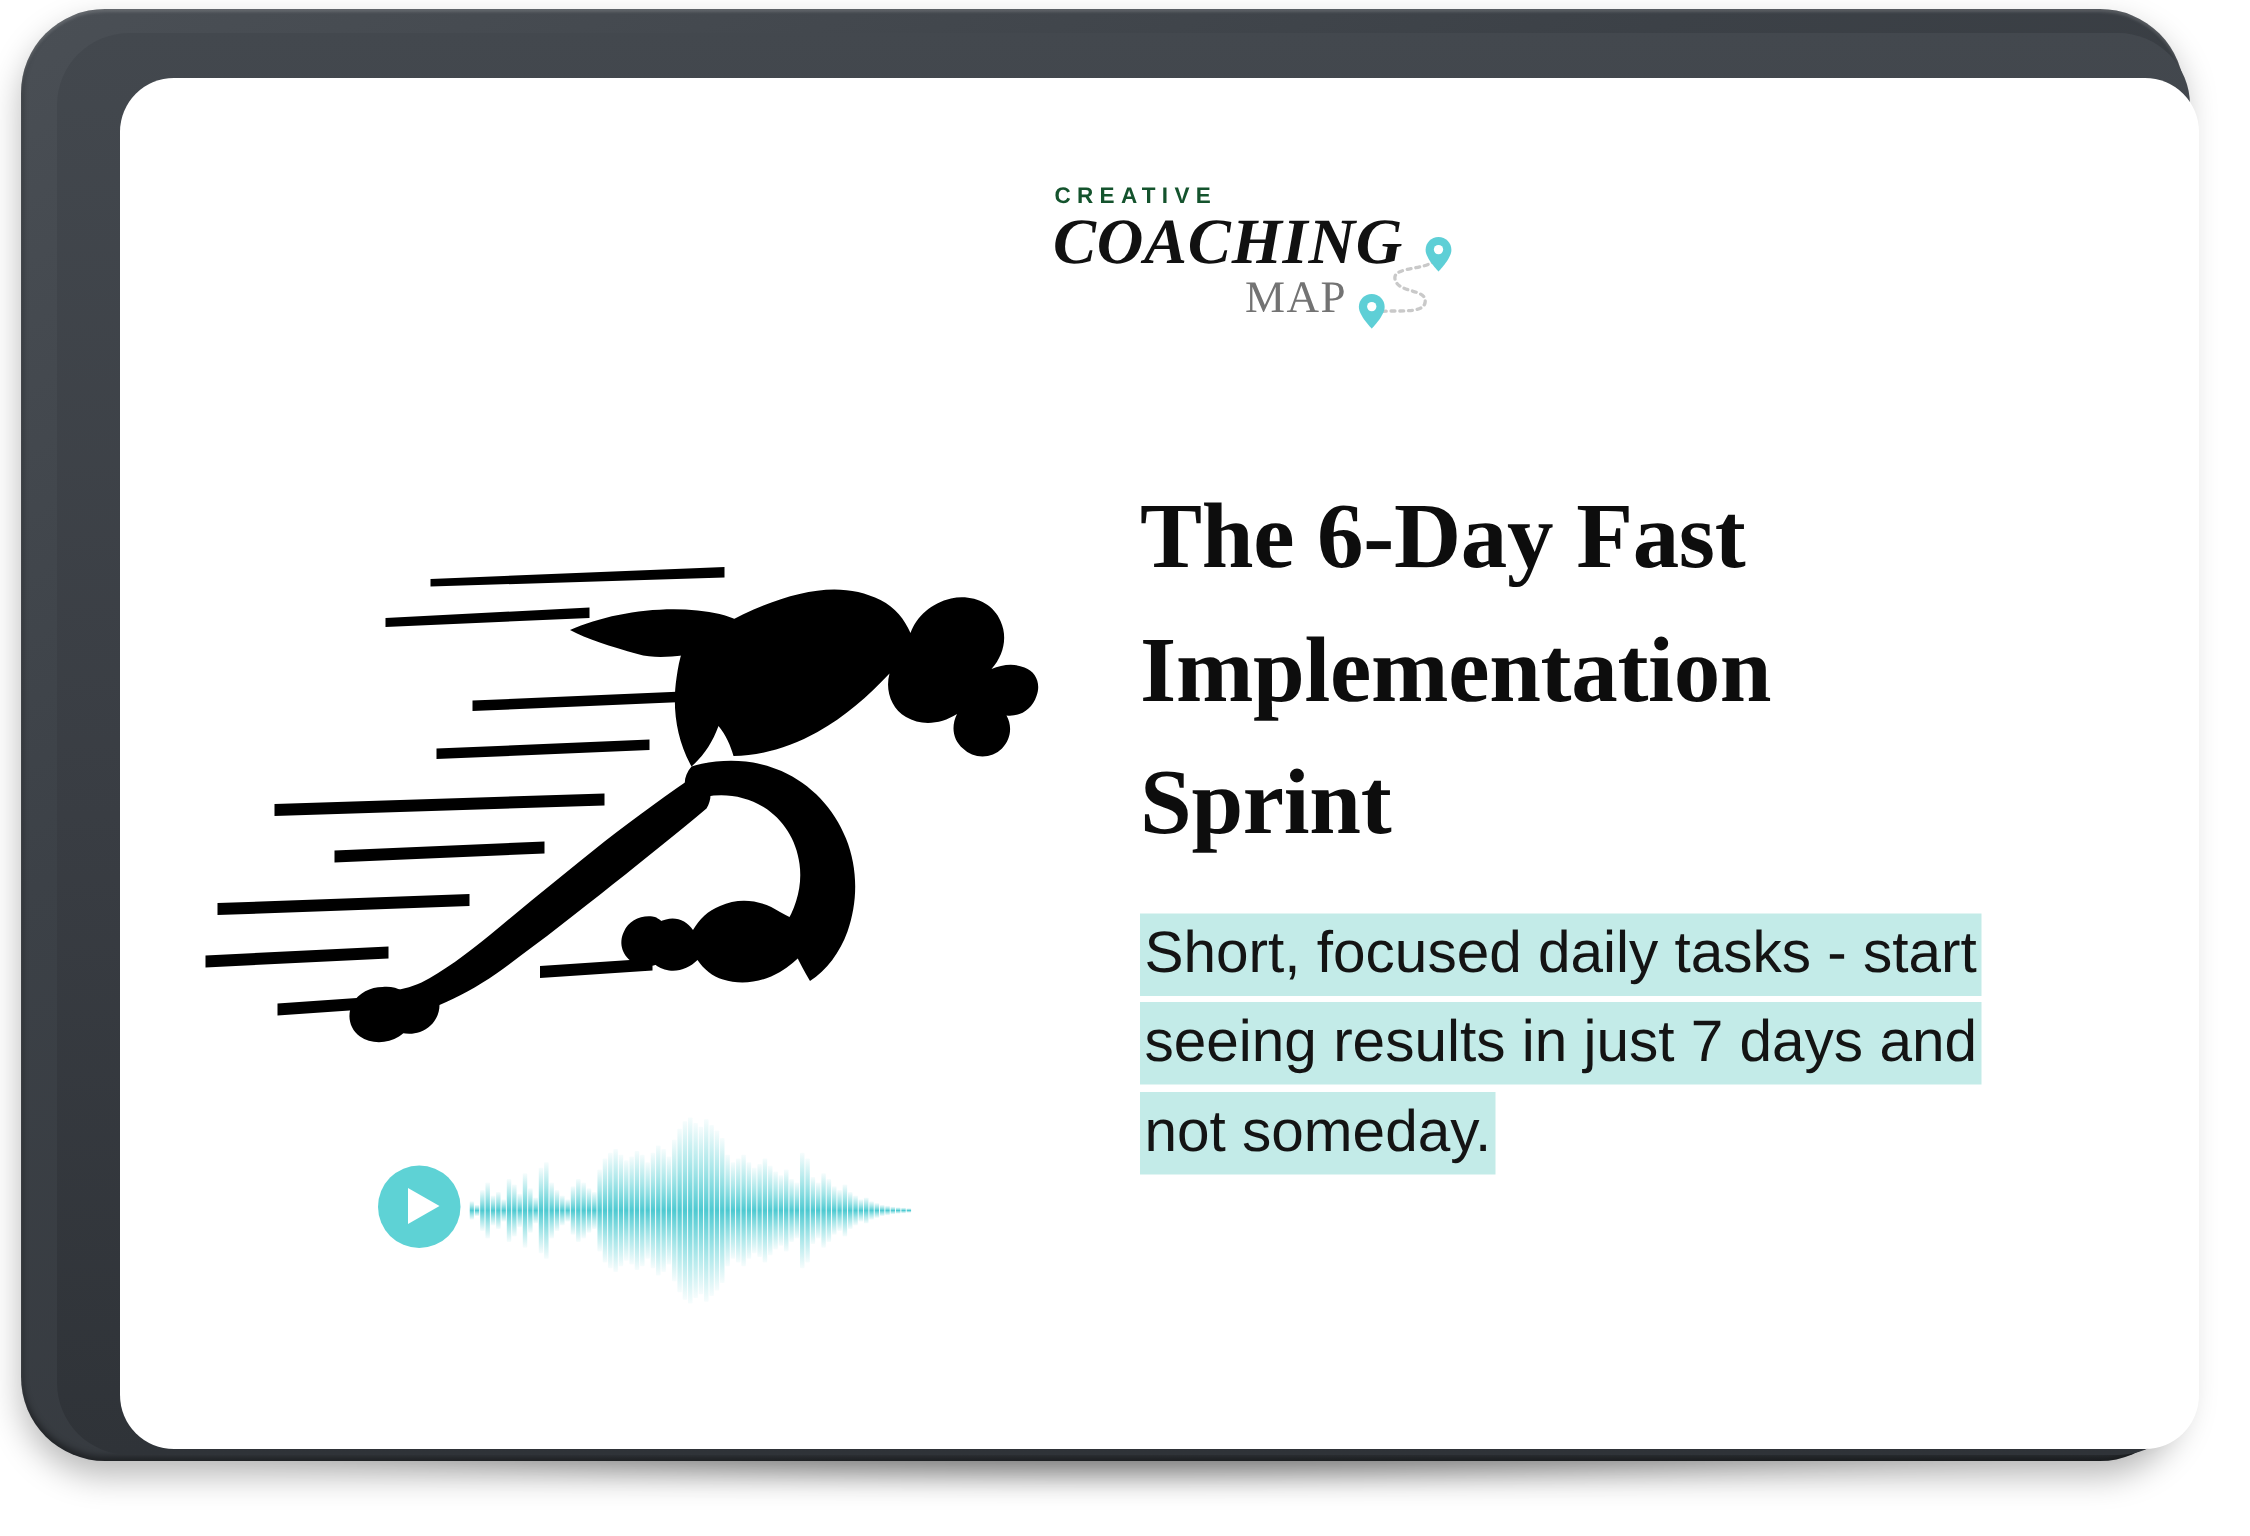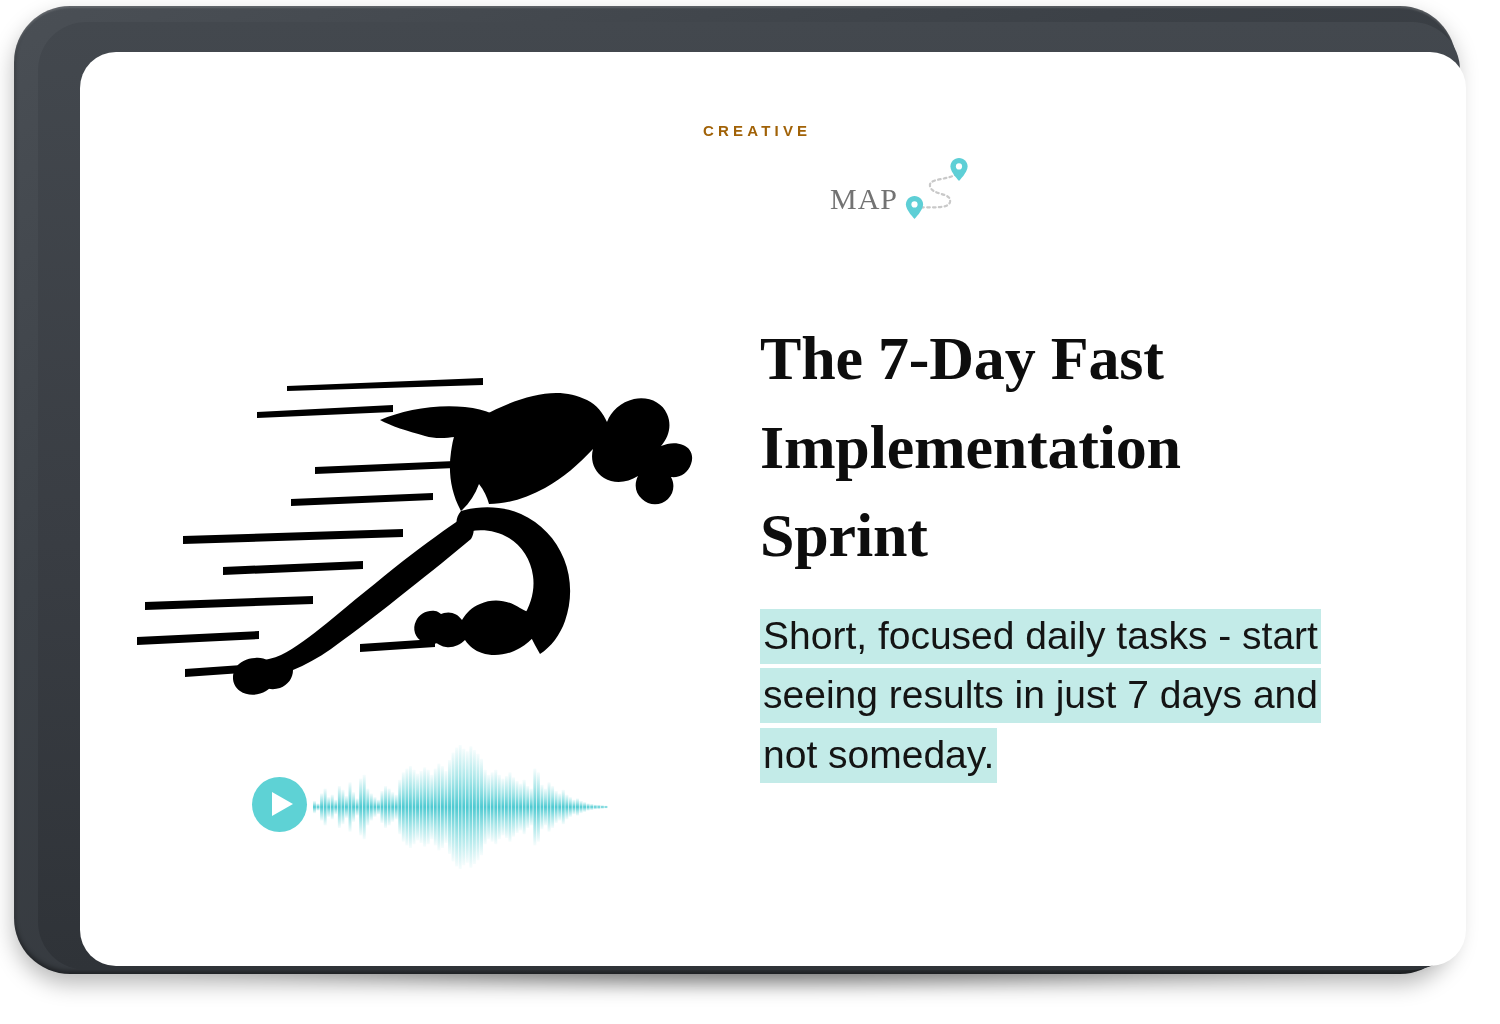--- a/index.html
+++ b/index.html
@@ -70,21 +70,21 @@
     height: 110px;
   }
   .logo-creative {
     position: absolute;
     left: 33px;
     top: 2px;
     font-family: "Liberation Sans", sans-serif;
     font-size: 15px;
     font-weight: 600;
     letter-spacing: 4.2px;
-    color: #a16207;
+    color: #14532d;
   }
   .logo-coaching {
     position: absolute;
     left: 32px;
     top: 17px;
     font-family: "Liberation Serif", serif;
     font-style: italic;
     font-weight: bold;
     font-size: 43px;
     letter-spacing: 0.5px;
@@ -190,20 +190,21 @@
 
   <div class="device-shadow"></div>
 
   <div class="device-bezel">
     <div class="device-inner-rim">
 
       <div class="device-screen">
 
         <div class="logo">
           <div class="logo-creative">CREATIVE</div>
+          <div class="logo-coaching">COACHING</div>
           <div class="logo-map">MAP</div>
           <svg class="logo-route" viewBox="0 0 78 70">
             <path d="M61 16 C61 30, 30 24, 32 34 C34 44, 54 40, 52 50 C50 58, 30 54, 20 56" fill="none" stroke="#c9c9c9" stroke-width="2.2" stroke-dasharray="2.6 3.2" stroke-linecap="round"></path>
             <g>
               <path d="M61 6 C56.2 6, 52.4 9.8, 52.4 14.6 C52.4 20.4, 61 29, 61 29 C61 29, 69.6 20.4, 69.6 14.6 C69.6 9.8, 65.8 6, 61 6 Z" fill="#5ecfd6"></path>
               <circle cx="61" cy="14.4" r="3.1" fill="#ffffff"></circle>
             </g>
             <g>
               <path d="M16.5 44 C11.7 44, 7.9 47.8, 7.9 52.6 C7.9 58.4, 16.5 67, 16.5 67 C16.5 67, 25.1 58.4, 25.1 52.6 C25.1 47.8, 21.3 44, 16.5 44 Z" fill="#5ecfd6"></path>
               <circle cx="16.5" cy="52.4" r="3.1" fill="#ffffff"></circle>
@@ -400,20 +401,20 @@
                 <rect x="273.67" y="61.28" width="2.93" height="7.44" rx="0.5"></rect>
                 <rect x="277.23" y="61.90" width="2.93" height="6.20" rx="0.5"></rect>
                 <rect x="280.78" y="62.52" width="2.93" height="4.96" rx="0.5"></rect>
                 <rect x="284.34" y="62.83" width="2.93" height="4.34" rx="0.5"></rect>
                 <rect x="287.89" y="63.14" width="2.93" height="3.72" rx="0.5"></rect>
                 <rect x="291.45" y="63.45" width="2.93" height="3.10" rx="0.5"></rect>
               </g>
           </svg>
         </div>
 
-        <div class="headline">The 7-Day Fast Implementation Sprint</div>
+        <div class="headline">The 6-Day Fast Implementation Sprint</div>
 
         <div class="subhead"><span class="hl">Short, focused daily tasks - start seeing results in just 7 days and not someday.</span></div>
 
       </div>
     </div>
   </div>
 </div>
 
 </body></html>

